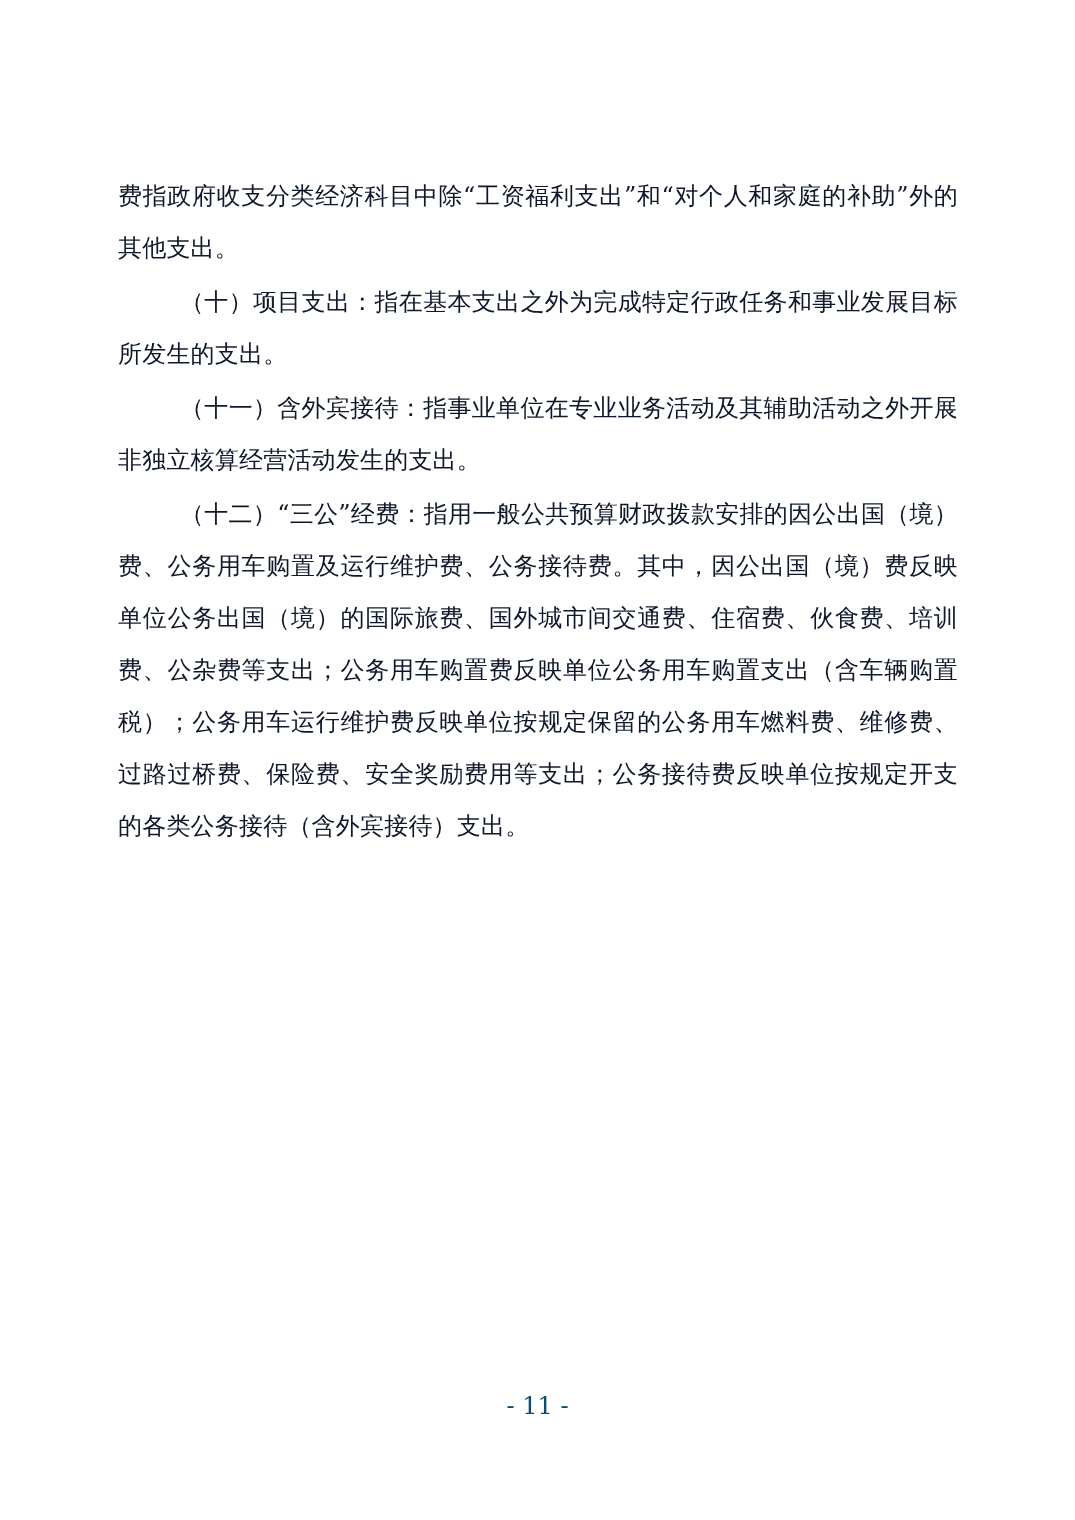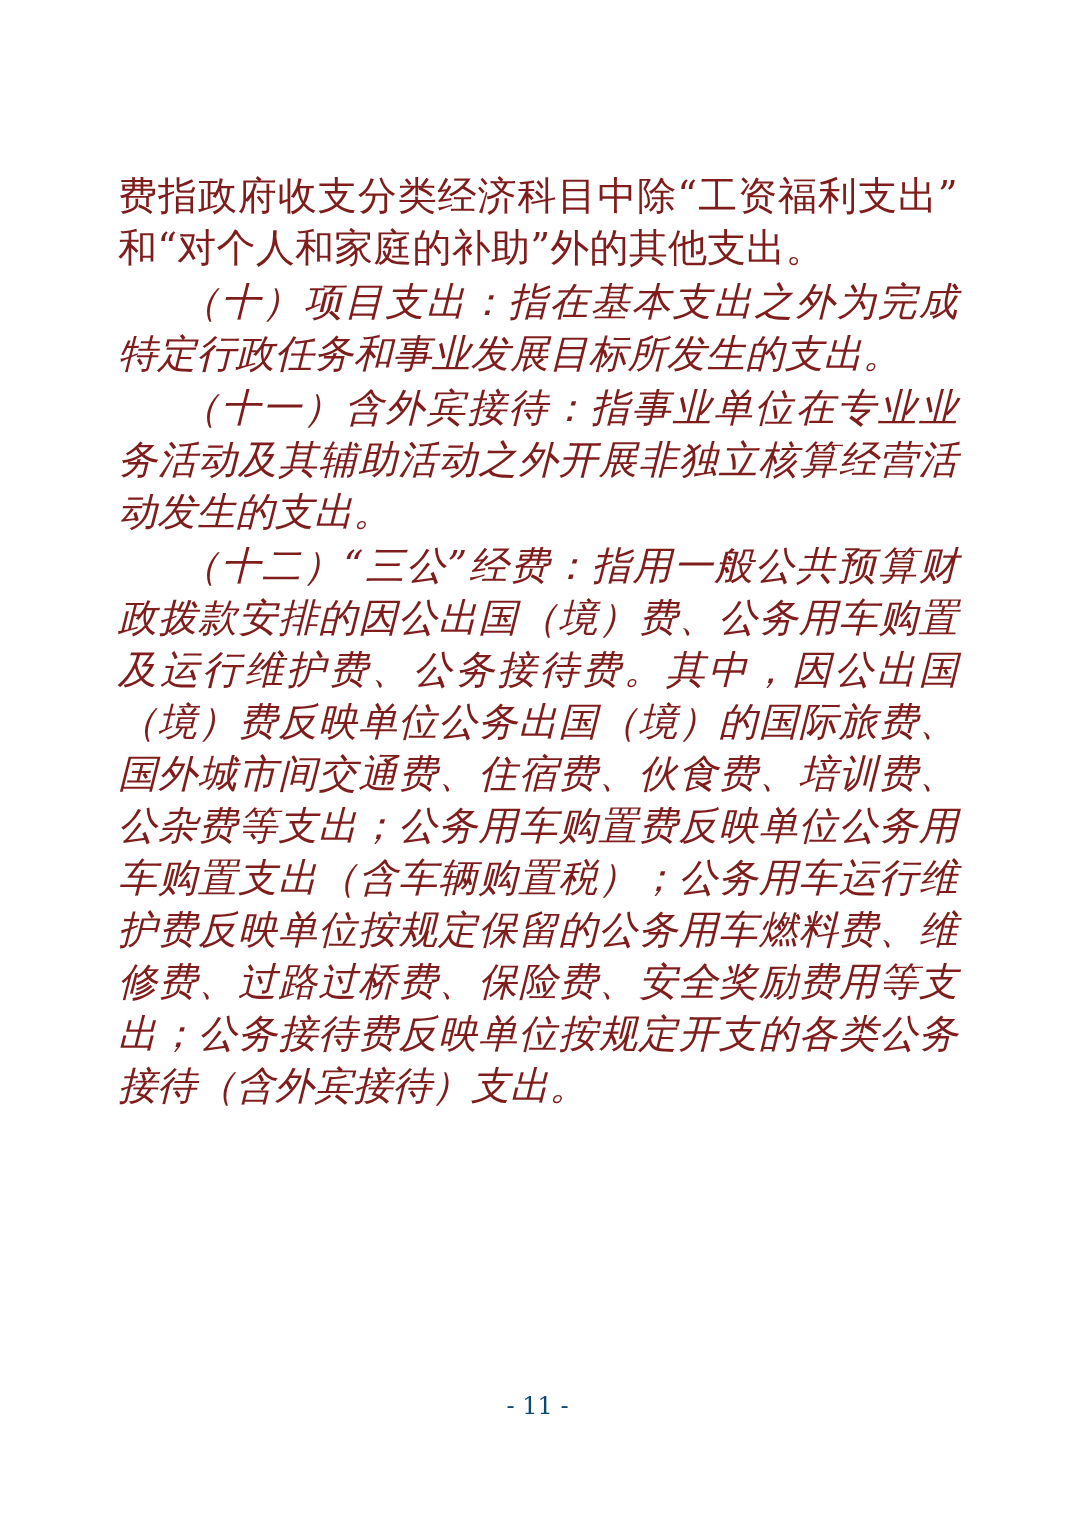--- a/index.html
+++ b/index.html
@@ -17,31 +17,30 @@
     font-family: "DejaVu Serif", "Liberation Serif", serif;
     color: #1a1a1a;
   }
   .content {
     position: absolute;
     left: 118px;
     top: 170px;
     width: 840px;
   }
   .para {
-    font-size: 39px;
+    font-size: 24px;
     line-height: 52px;
     text-align: justify;
     text-justify: inter-ideograph;
     margin: 0 0 2px 0;
     letter-spacing: 0.2px;
-    color: #7f1d1d;
+    color: #0f172a;
   }
   .para.indent {
     text-indent: 62px;
-    font-style: italic;
   }
   .para.cont {
     text-indent: 0;
   }
   .footer {
     position: absolute;
     left: 0;
     top: 1392px;
     width: 1075px;
     text-align: center;

